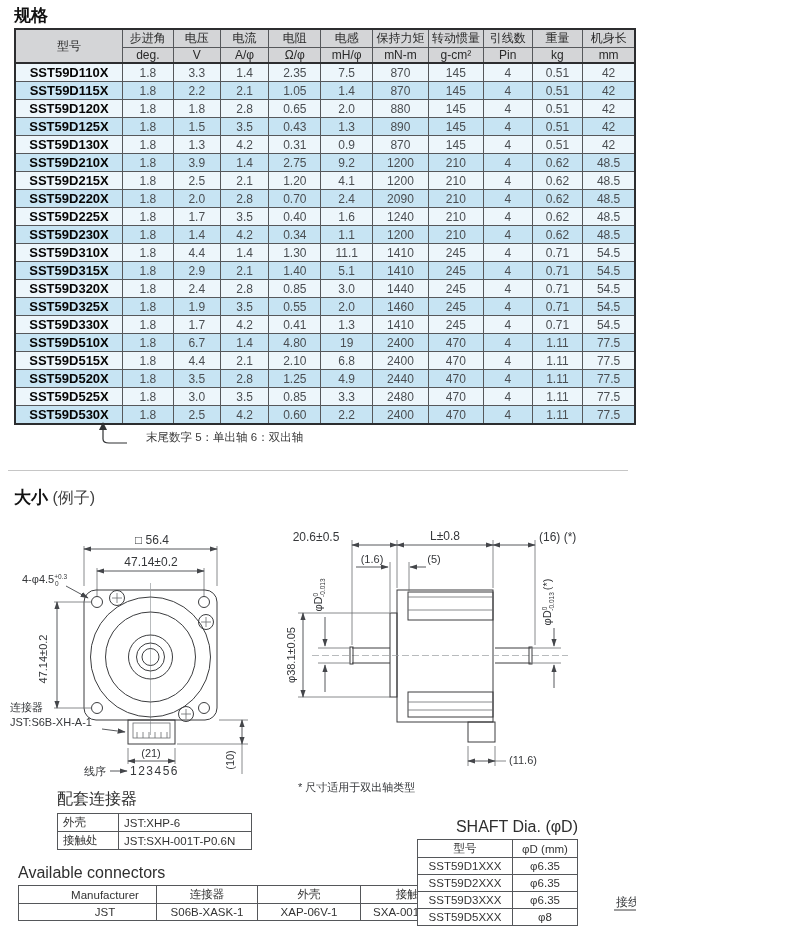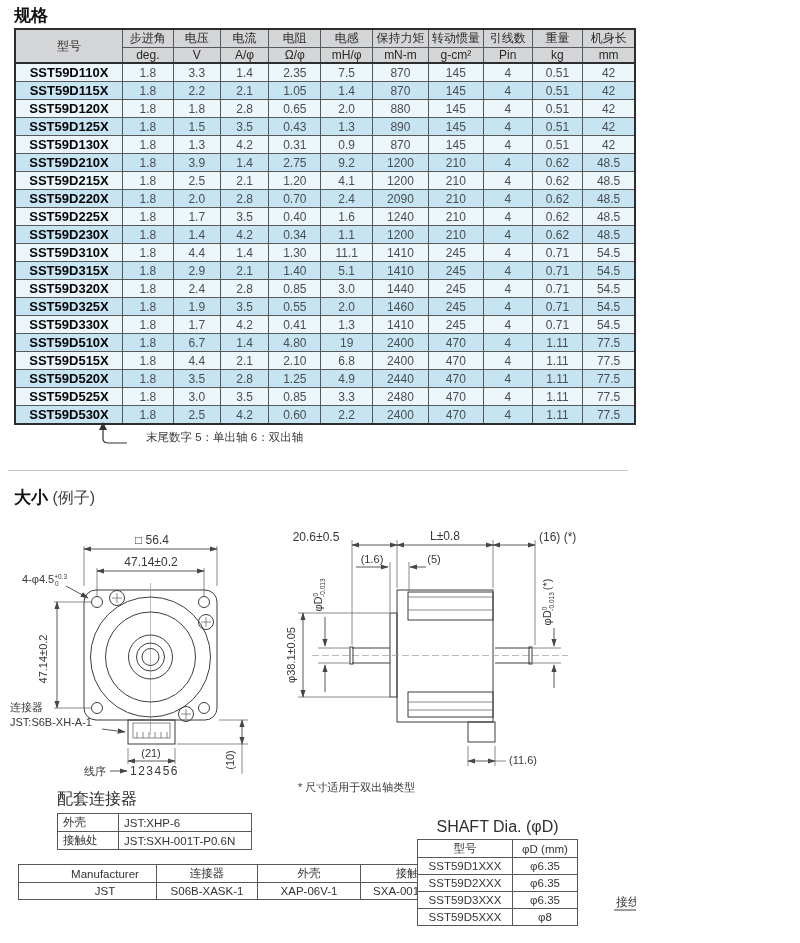--- a/index.html
+++ b/index.html
@@ -33,21 +33,21 @@
   .lead{stroke:#44464a;fill:none;stroke-width:0.9;marker-end:url(#arw);}
   .dtxt{font-family:"Liberation Sans","DejaVu Sans",sans-serif;font-size:11px;fill:#35373a;}
   .big{font-size:12px;}
   .mid{text-anchor:middle;}
   .end{text-anchor:end;}
   .tol{font-size:6.5px;}
   .wtxt{font-family:"Liberation Sans","DejaVu Sans",sans-serif;font-size:13px;fill:#2f3133;}
   
   .mini-block{position:absolute;}
   .mini-title{font-size:16px;color:#2e2e2e;margin:0 0 3px 0;}
-  .mini-title.center{text-align:center;}
+  .mini-title.center{text-align:right;}
   table.mini{border-collapse:collapse;background:#c2410c;}
   table.mini th,table.mini td{border:1px solid #55575a;font-size:11.5px;font-weight:normal;
       color:#333;padding:1px 5px;height:14px;text-align:center;background:#fff;}
   #mating-table th,#mating-table td{text-align:left;}
   #mating-table th{width:50px;}  #mating-table td{width:122px;}
   #avail-table th:nth-child(1),#avail-table td:nth-child(1){width:92px;padding-left:40px;}
   #avail-table th:nth-child(2),#avail-table td:nth-child(2){width:90px;}
   #avail-table th:nth-child(3),#avail-table td:nth-child(3){width:92px;}
   #avail-table th:nth-child(4),#avail-table td:nth-child(4){width:94px;}
   #shaft-table th:nth-child(1),#shaft-table td:nth-child(1){width:84px;}
@@ -567,20 +567,21 @@
           </tr>
           <tr>
             <th>接触处</th>
             <td>JST:SXH-001T-P0.6N</td>
           </tr>
         </tbody>
       </table>
   </div>
 
   <div class="mini-block" style="left:18px;top:864px;">
+    <p class="mini-title">Available connectors</p>
     <table class="mini" id="avail-table">
         <thead>
           <tr>
             <th>Manufacturer</th>
             <th>连接器</th>
             <th>外壳</th>
             <th>接触处</th>
           </tr>
         </thead>
         <tbody>

